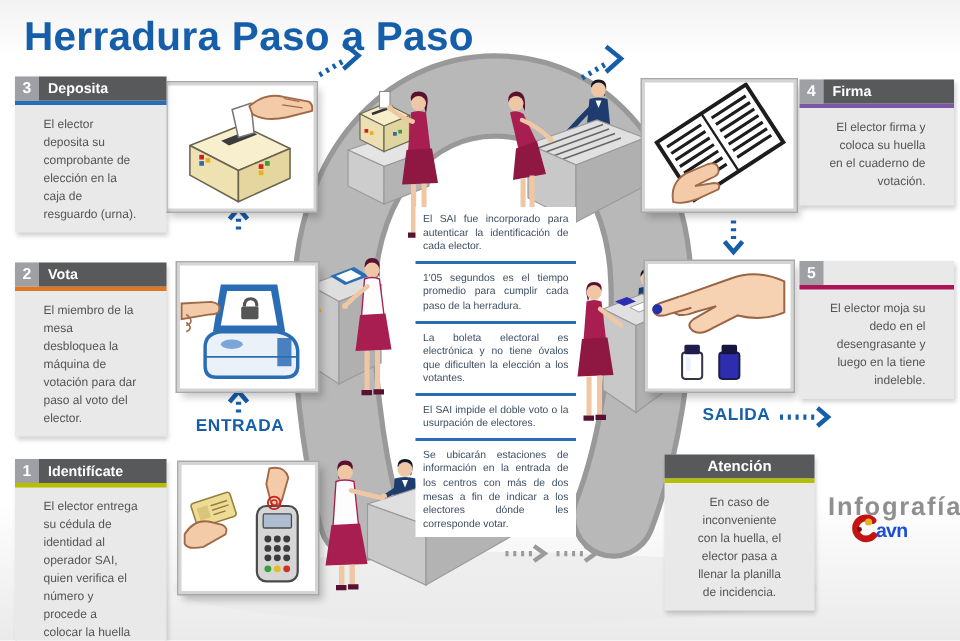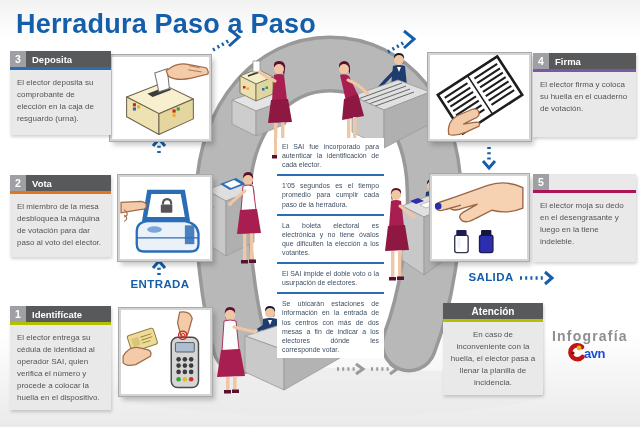--- a/index.html
+++ b/index.html
@@ -31,38 +31,38 @@
   }
   .step-label{
     flex:1;background:#58595b;color:#fff;font-weight:bold;font-size:9.5px;
     display:flex;align-items:center;padding-left:6px;white-space:nowrap;
   }
   .attn-label{
     height:16px;background:#58595b;color:#fff;font-weight:bold;font-size:10px;
     display:flex;align-items:center;justify-content:center;
   }
   .accent{height:3px;background:#2a6db5;}
-  .step-body{padding:7px 7px 6px;font-size:8px;line-height:1.5;color:#545456;}
-  .right .step-body{}
+  .step-body{padding:7px 19px 6px;font-size:8px;line-height:1.5;color:#545456;}
+  .right .step-body{text-align:right;}
   .center .step-body{text-align:center;}
   .notes{position:absolute;left:277px;top:138px;width:107px;z-index:3;}
   .note{
     background:#fff;padding:4px 5px;font-size:6.9px;line-height:1.32;
     color:#3d4f63;text-align:justify;
   }
   .note-sep{height:2px;background:#2a6db5;margin:1px 0;}
   .flow-label{
     position:absolute;z-index:3;color:#155ea9;font-weight:bold;font-size:11.5px;
     letter-spacing:.4px;text-align:center;
   }
   .entrada{left:120px;top:278px;width:80px;}
   .salida{left:460px;top:271px;width:62px;}
   .credit-label{
     position:absolute;left:552px;top:328px;z-index:3;color:#8f8f8f;
-    font-weight:bold;font-size:14px;letter-spacing:1.2px;
+    font-weight:bold;font-size:17px;letter-spacing:1.2px;
   }
   .avn{position:absolute;left:565px;top:342px;z-index:3;display:flex;align-items:center;}
   .avn-text{font-weight:bold;font-size:13px;color:#1d4ed8;margin-left:-3px;letter-spacing:-.5px;}
 </style>
 </head>
 <body>
 
 <div class="canvas">
 
   <svg class="scene" width="640" height="427" viewBox="0 0 640 427">

